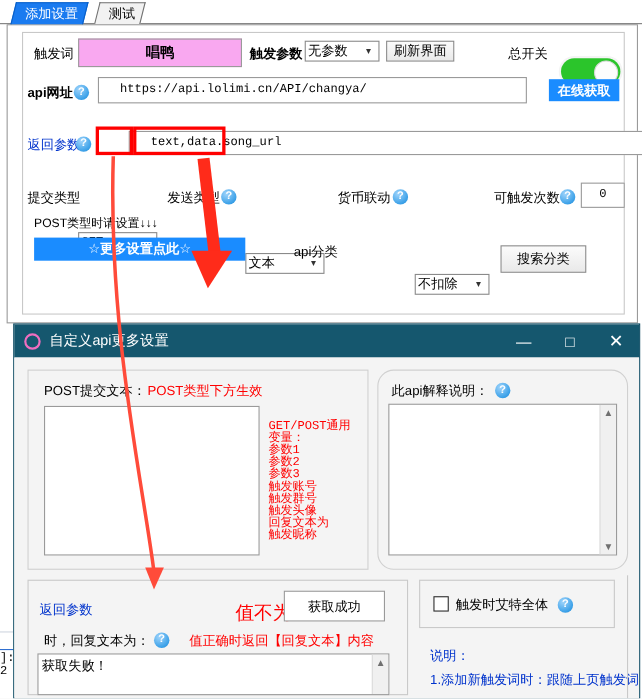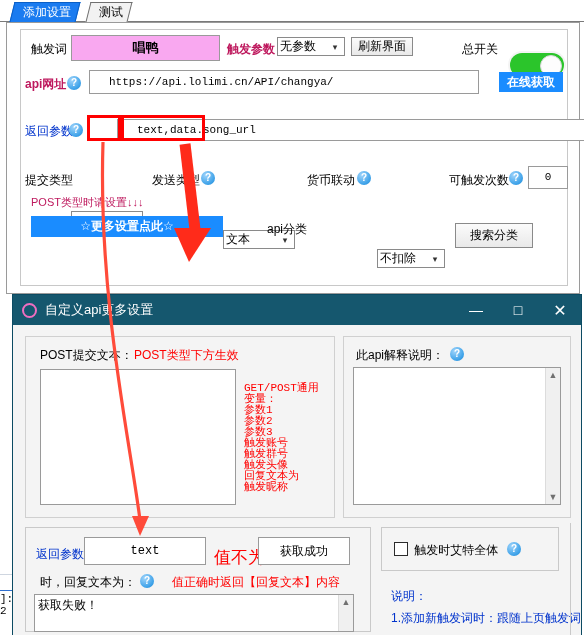--- a/index.html
+++ b/index.html
@@ -20,21 +20,21 @@
     background:#f2f2f2;
     transform:skewX(-14deg);
   }
   .tab > span{display:inline-block;transform:skewX(14deg);}
   .tab.sel{background:#1a7bf0;color:#fff;border-color:#0a5fc6;z-index:3;}
   #tab-add{left:12px;}
   #tab-test{left:88px;}
   .mainframe{position:absolute;left:6px;top:22px;width:572px;height:270px;border:1px solid #9a9a9a;background:#fff;}
   .innerframe{position:absolute;left:13px;top:6px;width:546px;height:255px;border:1px solid #c8c8c8;}
 
-  .lbl-red{color:#be185d;font-weight:bold;}
+  .lbl-red{color:#000000;font-weight:bold;}
   .lbl-blue{color:#0033cc;}
 
   .row{position:absolute;}
   .txtbox{
     background:#fff;border:1px solid #9a9a9a;box-sizing:border-box;
     font-family:"Liberation Mono","DejaVu Sans Mono",monospace;font-size:11px;
     line-height:1;display:flex;align-items:center;padding:0 19px;white-space:nowrap;overflow:hidden;
   }
   .combo{
     background:#fff;border:1px solid #8a8a8a;box-sizing:border-box;height:19px;
@@ -220,39 +220,36 @@
         <div>参数2</div>
         <div>参数3</div>
         <div>触发账号</div>
         <div>触发群号</div>
         <div>触发头像</div>
         <div>回复文本为</div>
         <div>触发昵称</div>
       </div>
     </div>
 
-    <div class="grp" style="left:330px;top:11px;width:228px;height:182px;">
+    <div class="grp" style="left:330px;top:11px;width:228px;height:182px;border-radius:15px;">
       <div style="position:absolute;left:12px;top:10px;font-size:12px;">此api解释说明：</div>
       <div style="position:absolute;left:106px;top:9px;">
         <span class="qmark">?</span>
       </div>
       <div class="area" style="position:absolute;left:9px;top:30px;width:208px;height:138px;">
         <div class="txt"></div>
         <div class="sbar">
           <div class="up">▲</div>
           <div class="dn">▼</div>
         </div>
       </div>
     </div>
 
     <div class="grp" style="left:12px;top:202px;width:346px;height:105px;border-color:#c9c9c9;">
       <div class="lbl-blue" style="position:absolute;left:10px;top:18px;font-size:12px;">返回参数</div>
-      <div class="txtbox" style="position:absolute;left:58px;top:9px;width:122px;height:28px;justify-content:center;font-size:12px;">
-        <span>text</span>
-      </div>
       <div class="red-txt" style="position:absolute;left:188px;top:18px;font-size:17px;">值不为</div>
       <div class="txtbox" style="position:absolute;left:232px;top:9px;width:92px;height:28px;justify-content:center;font-size:12px;font-family:'Liberation Sans',sans-serif;">
         <span>获取成功</span>
       </div>
       <div style="position:absolute;left:14px;top:46px;font-size:12px;">时，回复文本为：</div>
       <div style="position:absolute;left:114px;top:45px;">
         <span class="qmark">?</span>
       </div>
       <div class="red-txt" style="position:absolute;left:146px;top:46px;font-size:12px;">值正确时返回【回复文本】内容</div>
       <div class="area" style="position:absolute;left:8px;top:66px;width:320px;height:38px;">

